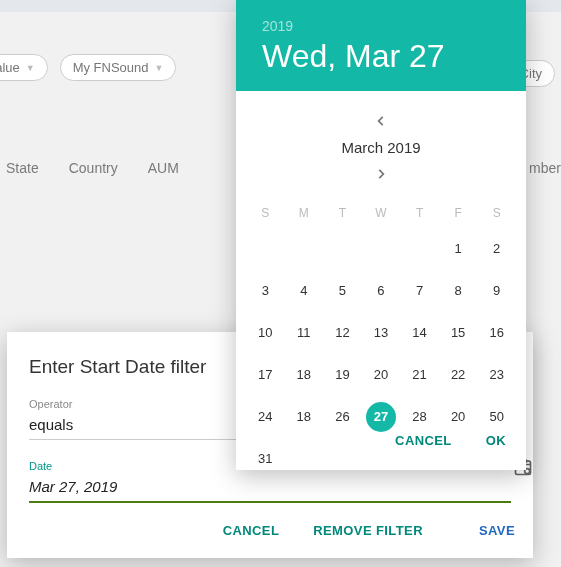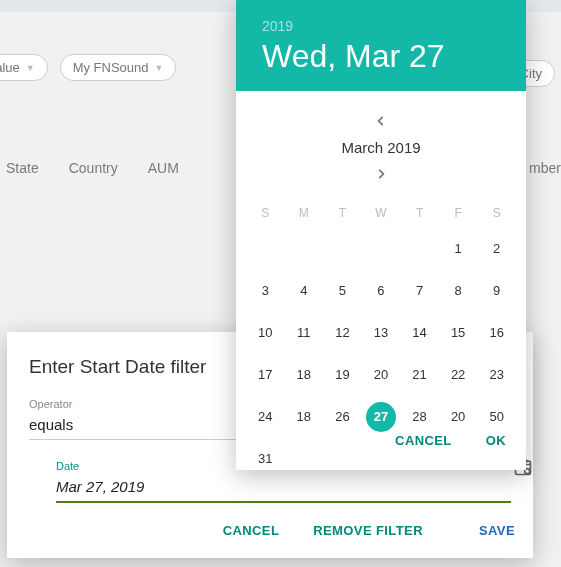--- a/index.html
+++ b/index.html
@@ -21,21 +21,21 @@
   .dialog {
     position:absolute; left:7px; top:332px; width:526px; height:226px;
     background:#fff; box-shadow:0 6px 24px rgba(0,0,0,.25);
   }
   .dlg-title { font-size:19px; color:#333; padding:24px 22px 20px; font-weight:400; }
   .field { padding:0 22px 6px; }
   .flabel { font-size:11px; color:#888; margin-bottom:4px; display:block; }
   .flabel.accent { color:#009688; }
   .fval { font-size:15px; color:#222; border:none; border-bottom:1px solid #ccc; width:100%; padding:2px 20px 6px 0; outline:none; background:transparent; }
   .fval.focused { border-bottom:2px solid #4d7c0f;font-style:italic; }
-  .date-wrap { position:relative;margin-left:27px; }
+  .date-wrap { position:relative; }
   .cal-icon { position:absolute; right:0; top:-3px; width:20px; height:20px; color:#666; }
   .dlg-actions { position:absolute; right:10px; bottom:10px; display:flex; gap:18px; }
   .act { border:none; background:none; font-weight:700; letter-spacing:.4px; font-size:13px; cursor:pointer; padding:10px 8px; }
   .act.teal { color:#00897b; }
   .act.blue { color:#2268c0;margin-left:22px; }
 
   
   .picker {
     position:absolute; left:236px; top:0; width:290px; height:470px;
     background:#fff; box-shadow:0 6px 24px rgba(0,0,0,.25); z-index:10;

